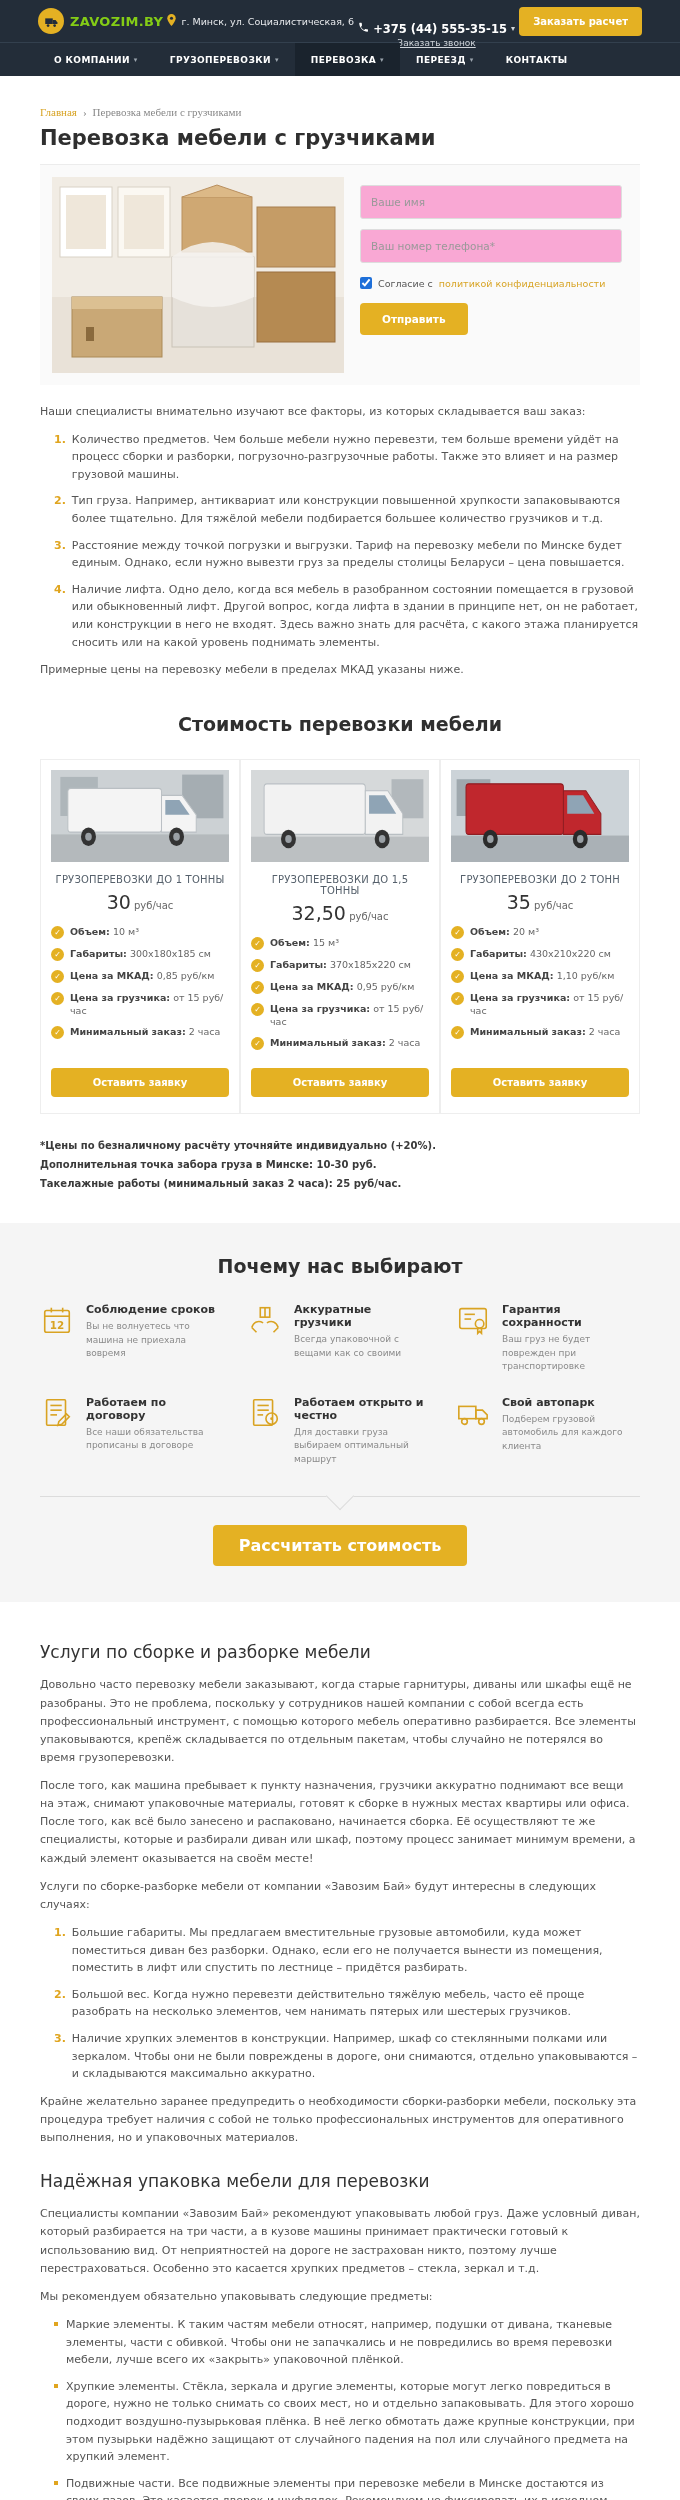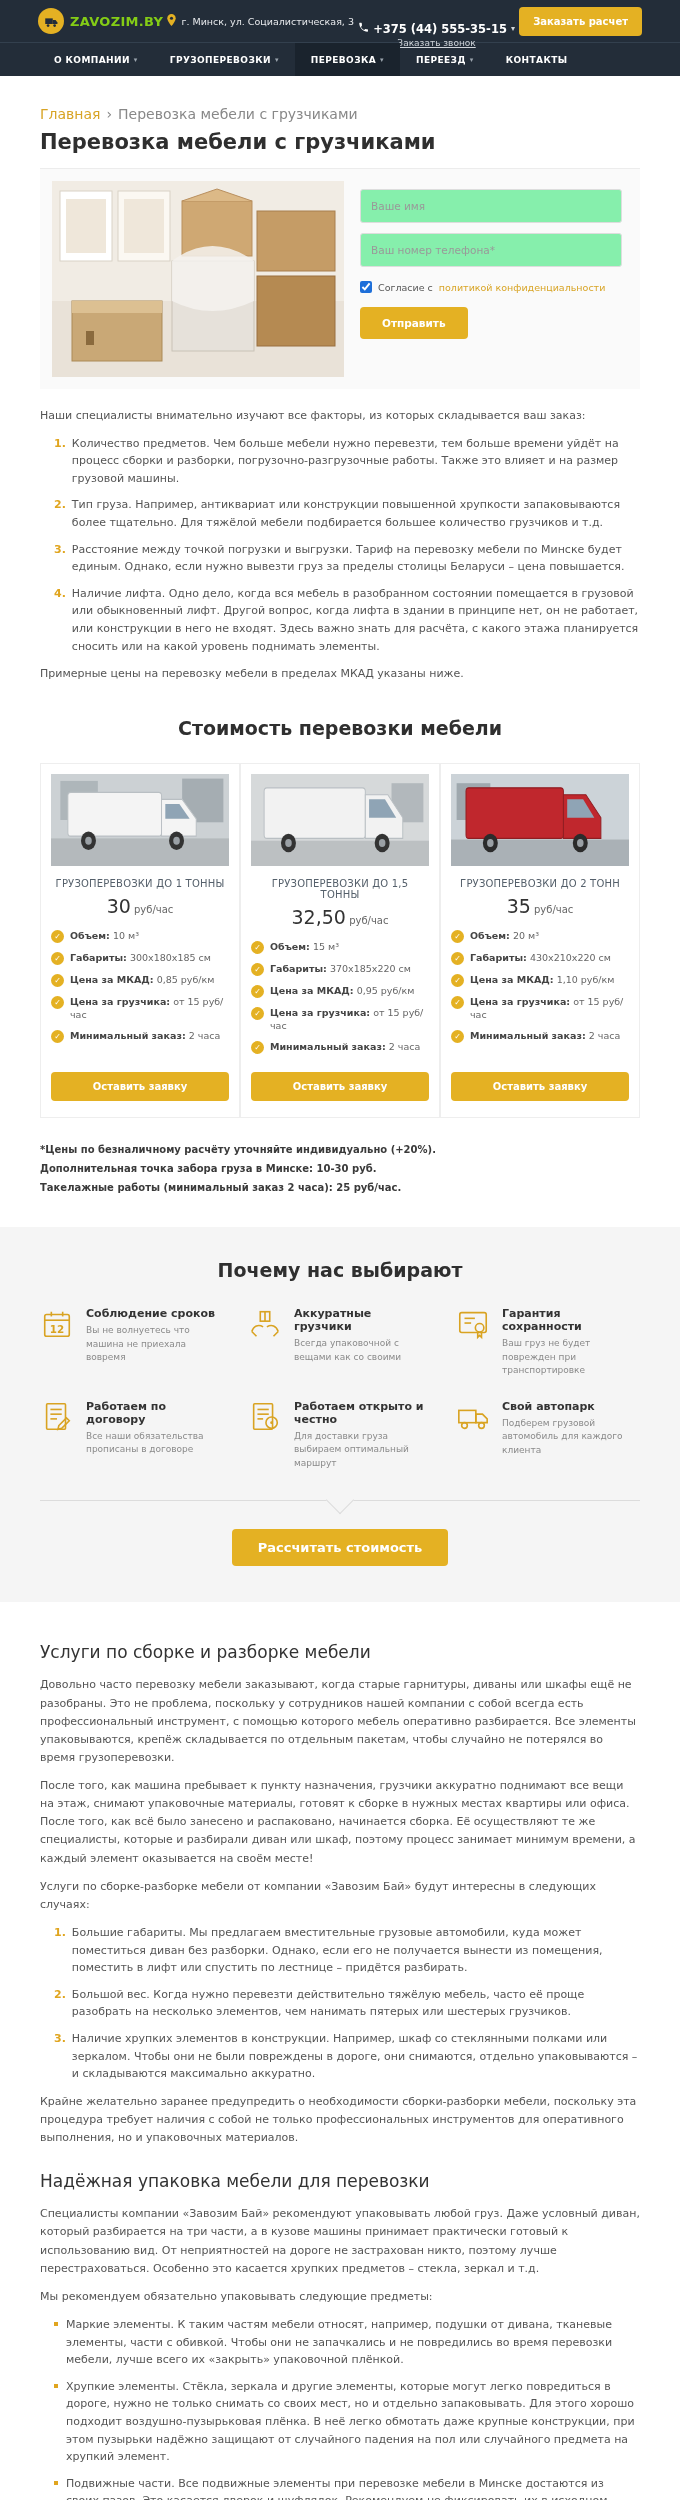--- a/index.html
+++ b/index.html
@@ -20,31 +20,31 @@
   .btn { background:#e4b123; color:#fff; border:none; border-radius:4px; cursor:pointer; font-family:"DejaVu Sans", sans-serif; }
   .cta-btn { font-size:10px; padding:9px 14px; font-weight:bold; }
 
   
   .mainnav { background:#232d39; border-top:1px solid #33404e; display:flex; align-items:stretch; padding:0 38px; height:34px; }
   .nav-item { display:flex; align-items:center; gap:4px; color:#fff; font-size:9px; font-weight:bold; letter-spacing:.4px; padding:0 16px; cursor:pointer; }
   .nav-item .car { font-size:7px; color:#9aa3ad; }
   .nav-item.active { background:#1a232d; }
 
   
-  .breadcrumb { margin:30px 0 8px; font-size:14px; color:#888; display:flex; gap:6px; align-items:flex-end; }
+  .breadcrumb { margin:30px 0 8px; font-size:11px; color:#888; display:flex; gap:6px; align-items:flex-end;font-family:Liberation Serif, serif; }
   .breadcrumb a { color:#d8a425; text-decoration:none; cursor:pointer; }
   h1.page-title { font-size:21px; color:#2f2f2f; font-weight:bold; margin-bottom:14px; }
   hr.rule { border:none; border-top:1px solid #ececec; margin-bottom:0; }
 
   
   .hero { background:#fafafa; padding:12px; display:grid; grid-template-columns:292px 1fr; gap:14px; margin-top:0; }
   .hero-img { height:196px; overflow:hidden; }
   .hero-img svg { display:block; }
   .hero-form { padding:8px 6px 0 2px; }
-  .inp { width:100%; background:#86efac; border:1px solid #ddd; border-radius:3px; padding:10px 10px; font-size:10.5px; color:#333; font-family:"DejaVu Sans", sans-serif; margin-bottom:10px; }
+  .inp { width:100%; background:#f9a8d4; border:1px solid #ddd; border-radius:3px; padding:10px 10px; font-size:10.5px; color:#333; font-family:"DejaVu Sans", sans-serif; margin-bottom:10px; }
   .inp::placeholder { color:#999; }
   .consent { display:flex; align-items:center; gap:6px; font-size:9.5px; color:#555; margin:4px 0 14px; }
   .consent a { color:#d8a425; text-decoration:none; cursor:pointer; }
   .consent input { accent-color:#1e6fd9; width:12px; height:12px; }
   .send-btn { font-size:10.5px; padding:10px 22px; font-weight:bold; }
 
   
   .intro { margin:18px 0 0; line-height:1.6; color:#555; }
   .intro p { margin-bottom:10px; }
   ol.numlist { list-style:none; margin:4px 0 10px 14px; }
@@ -72,21 +72,21 @@
   .why { background:#f5f5f5; margin-top:34px; padding:32px 0 36px; }
   .why-heading { text-align:center; font-size:19px; font-weight:bold; color:#2f2f2f; margin-bottom:26px; }
   .features { display:grid; grid-template-columns:repeat(3,1fr); gap:22px 24px; }
   .feature { display:flex; gap:10px; align-items:flex-start; }
   .f-ico { flex:0 0 36px; }
   .f-title { font-size:11px; font-weight:bold; color:#333; margin-bottom:4px; }
   .f-text { font-size:9px; color:#8a8a8a; line-height:1.5; }
   .notch-divider { position:relative; height:1px; background:#dcdcdc; margin:30px 0 0; }
   .notch { position:absolute; left:50%; top:-10px; width:20px; height:20px; transform:translateX(-50%) rotate(45deg); background:#f5f5f5; border-right:1px solid #dcdcdc; border-bottom:1px solid #dcdcdc; }
   .why-cta { text-align:center; margin-top:28px; }
-  .calc-btn { font-size:13px; padding:11px 26px; font-weight:bold; }
+  .calc-btn { font-size:16px; padding:11px 26px; font-weight:bold; }
 
   
   .services { margin-top:36px; line-height:1.65; color:#555; }
   .services h2 { font-size:17px; font-weight:400; color:#333; margin:20px 0 10px; }
   .services p { margin-bottom:10px; }
   ul.dotlist { list-style:none; margin:2px 0 10px 14px; }
   ul.dotlist li { position:relative; padding-left:12px; margin-bottom:9px; line-height:1.6; }
   ul.dotlist li::before { content:""; position:absolute; left:0; top:6px; width:4px; height:4px; background:#e0a51f; }
 </style>
 </head>
@@ -104,21 +104,21 @@
     </span>
     <span class="logo-text">ZAVOZIM.BY</span>
   </div>
   <div class="addr">
     <span>
       <svg width="9" height="12" viewBox="0 0 14 20">
           <path d="M7,0C3.1,0 0,3.1 0,7c0,5.2 7,13 7,13s7-7.8 7-13C14,3.1 10.9,0 7,0z" fill="#e4b123"></path>
           <circle cx="7" cy="7" r="2.6" fill="#232d39"></circle>
         </svg>
     </span>
-    <span>г. Минск, ул. Социалистическая, 3</span>
+    <span>г. Минск, ул. Социалистическая, 6</span>
   </div>
   <div class="phone-block">
     <span class="phone-line">
       <span>
         <svg width="11" height="11" viewBox="0 0 24 24">
             <path d="M6.6,10.8c1.5,3 3.9,5.4 6.9,6.9l2.3-2.3c0.3-0.3 0.7-0.4 1.1-0.2 1.2,0.4 2.5,0.6 3.8,0.6 0.6,0 1,0.4 1,1v3.5c0,0.6-0.4,1-1,1C11.8,21.3 2.7,12.2 2.7,2.7c0-0.6 0.4-1 1-1h3.5c0.6,0 1,0.4 1,1 0,1.3 0.2,2.6 0.6,3.8 0.1,0.4 0,0.8-0.2,1.1L6.6,10.8z" fill="#fff"></path>
           </svg>
       </span>
       <span>+375 (44) 555-35-15</span>
       <span class="car">▾</span>

